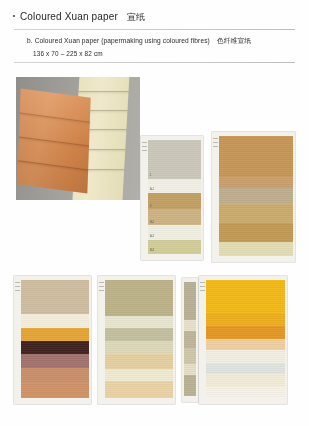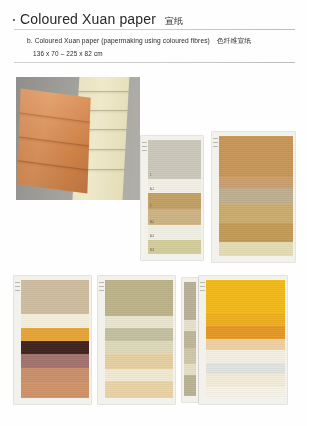--- a/index.html
+++ b/index.html
@@ -32,21 +32,21 @@
     gap: 5px;
   }
   .bullet {
     width: 2px;
     height: 2px;
     background: #6e6e6e;
     display: inline-block;
     transform: translateY(-3px);
   }
   .title-text {
-    font-size: 14px;
+    font-size: 10px;
     letter-spacing: 0.15px;
     color: #2a2725;
     white-space: nowrap;
   }
   .title-cn {
     font-size: 9px;
     margin-left: 4px;
     color: #2a2725;
   }
 

